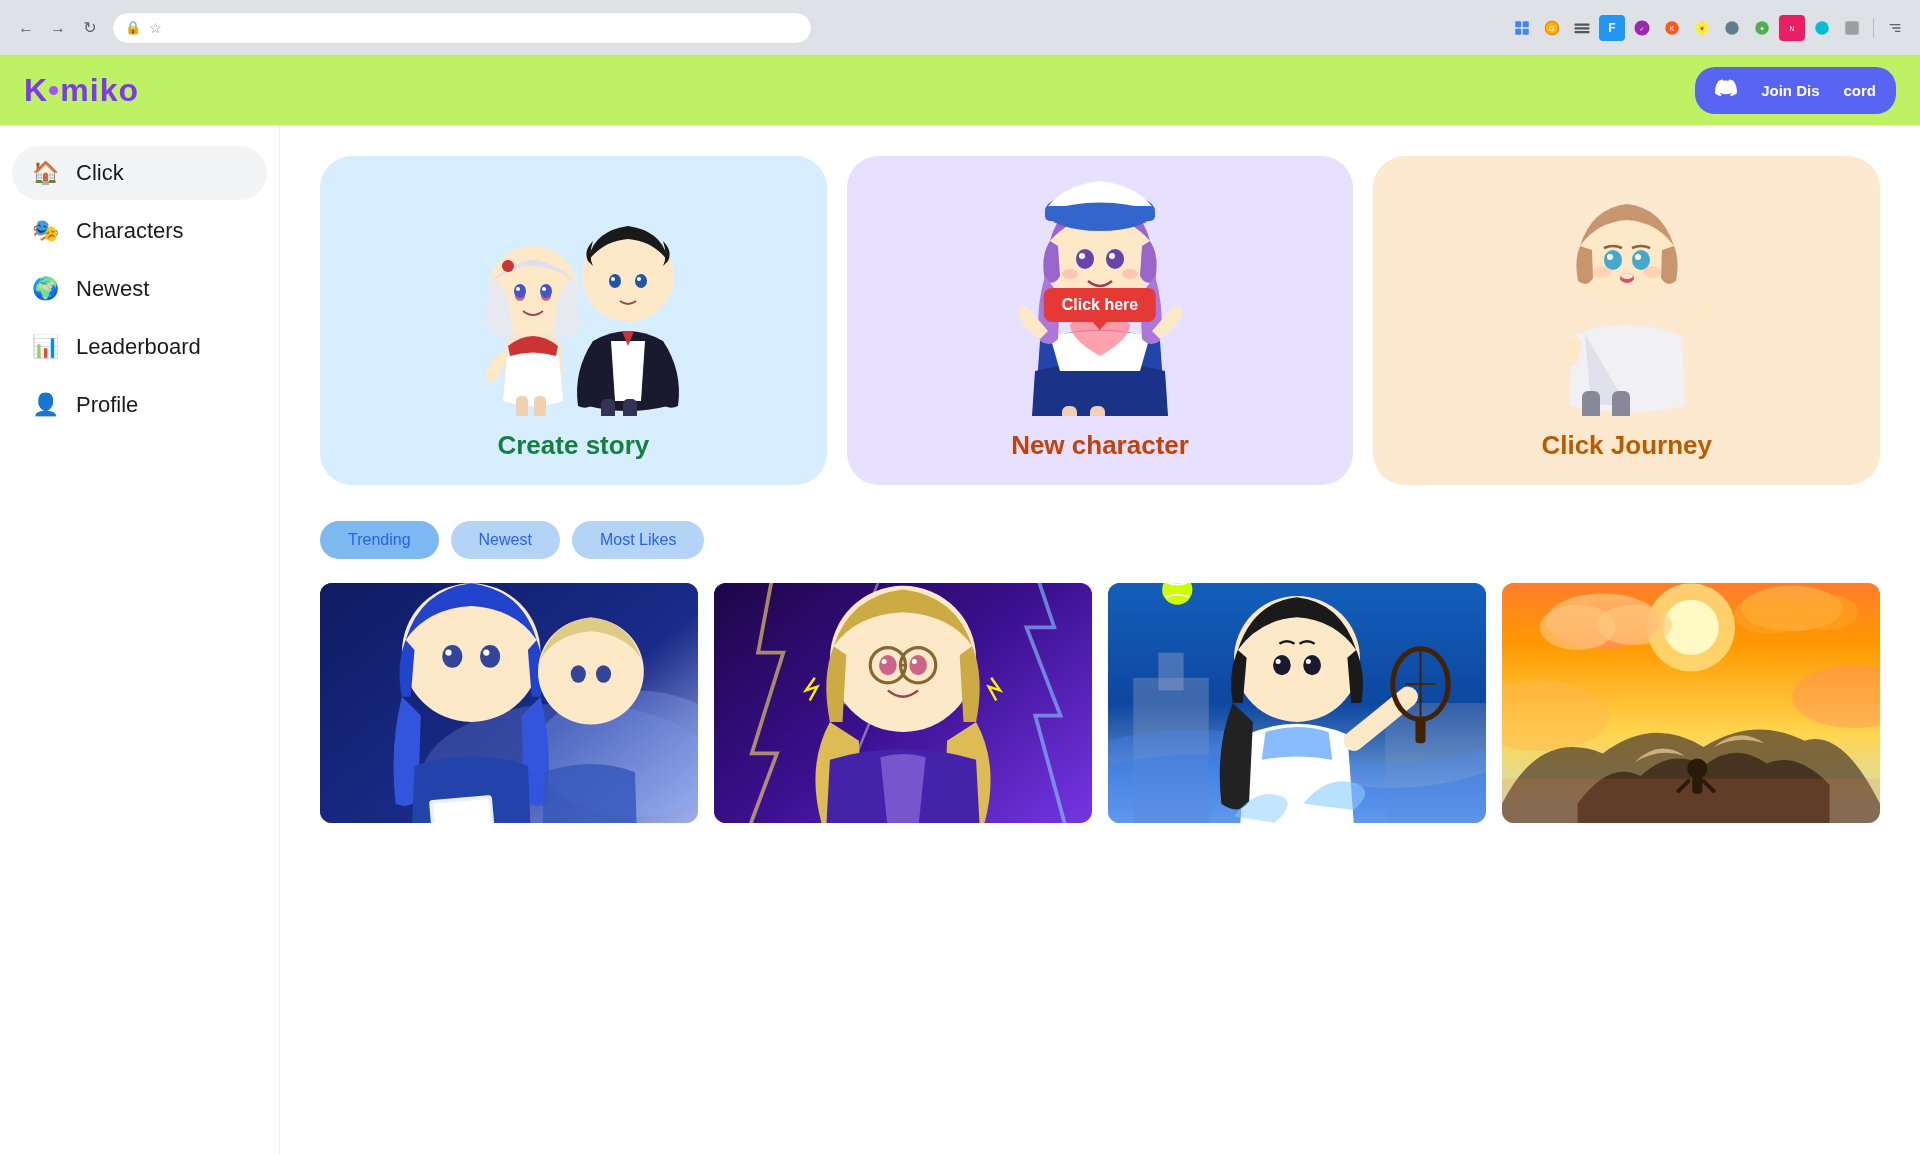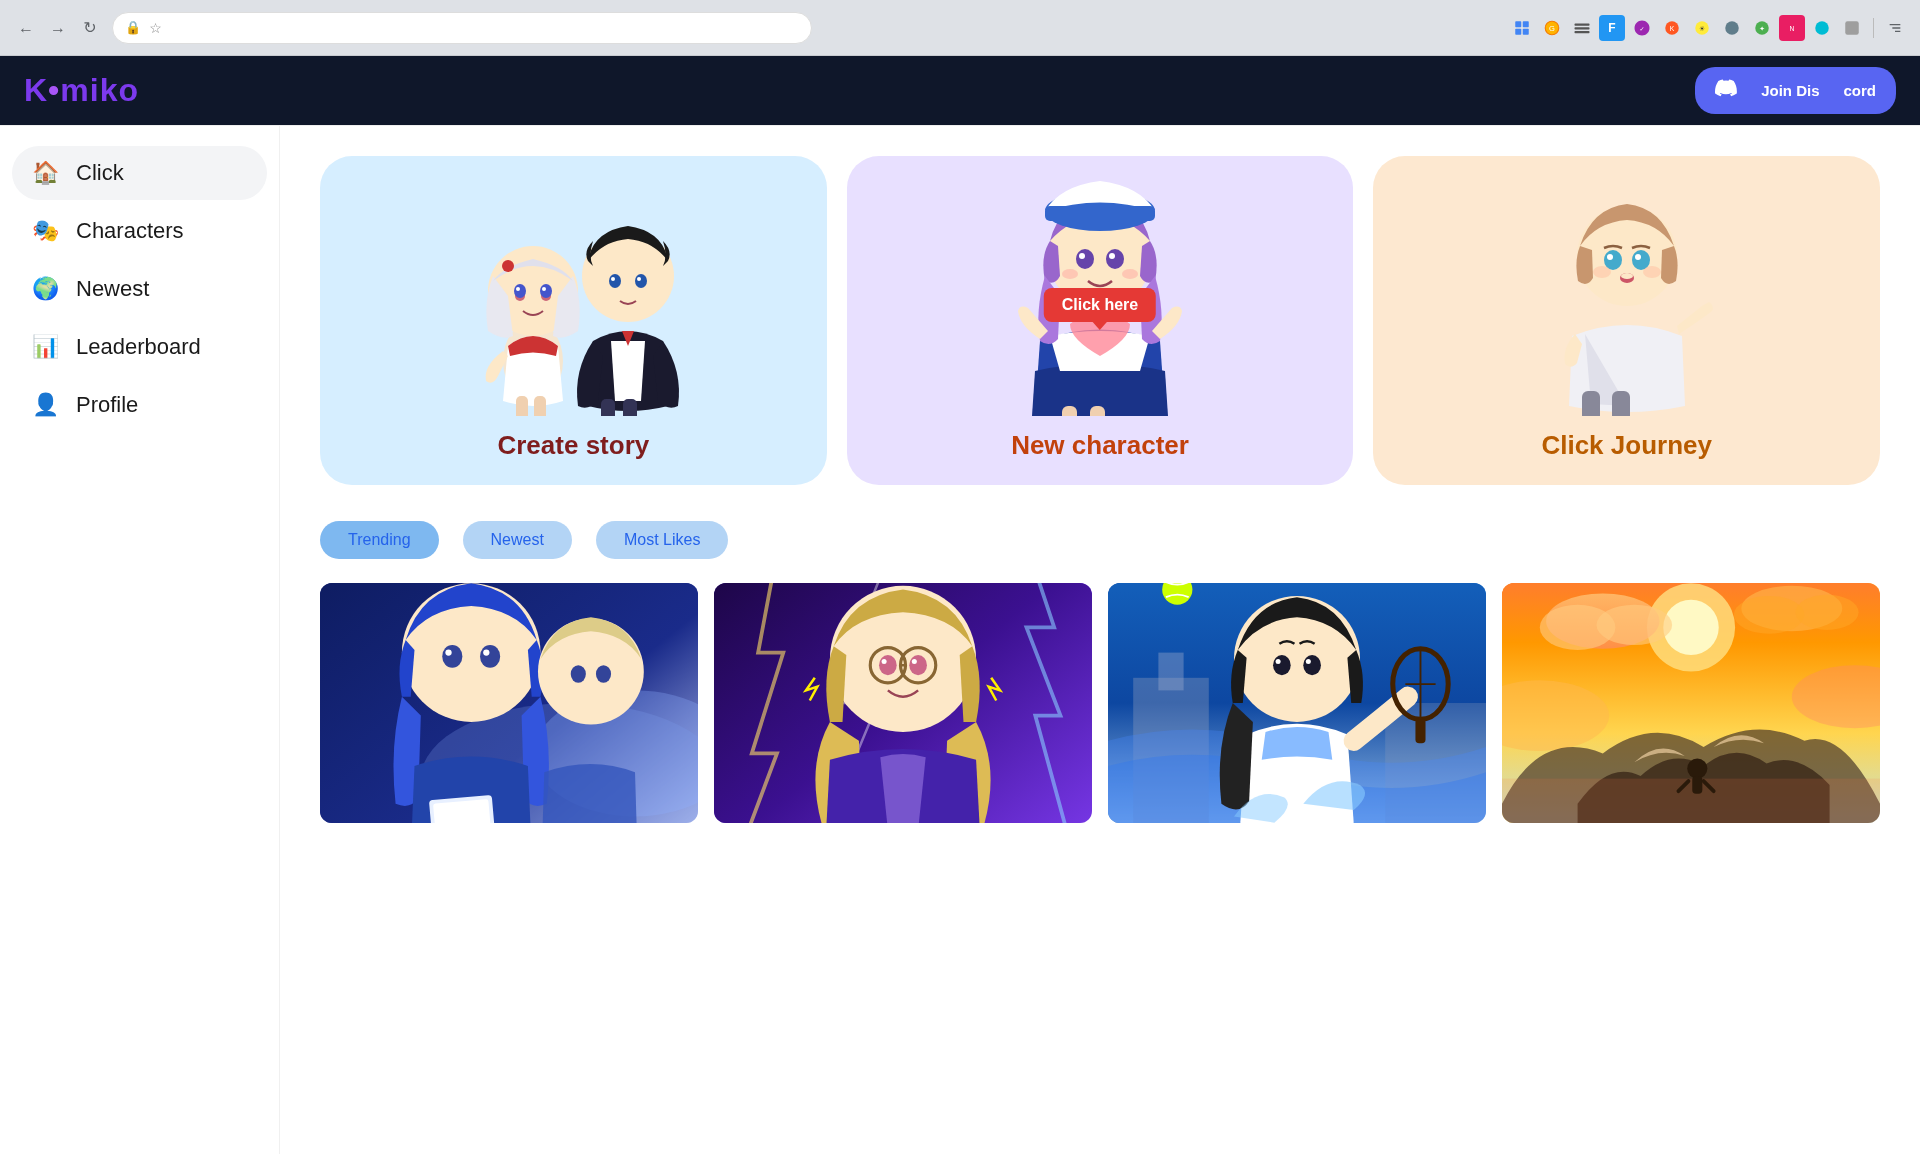--- a/index.html
+++ b/index.html
@@ -53,21 +53,21 @@
 
     
     .app-wrapper {
       background: white;
       min-height: calc(1154px - 56px);
     }
 
     
     .app-header {
       height: 70px;
-      background: #0f172a;
+      background: #bef264;
       border-bottom: 1px solid #eee;
       display: flex;
       align-items: center;
       justify-content: space-between;
       padding: 0 24px;
     }
     .logo {
       font-size: 32px;
       font-weight: 800;
       color: #7c3aed;
@@ -145,21 +145,21 @@
       overflow: visible;
     }
     .feature-card.blue-bg { background: #d6eeff; }
     .feature-card.purple-bg { background: #e8e0ff; }
     .feature-card.peach-bg { background: #fde8d0; }
     .card-title {
       font-size: 26px;
       font-weight: 800;
       margin-top: 10px;
     }
-    .card-title.blue { color: #7f1d1d; }
+    .card-title.blue { color: #15803d; }
     .card-title.purple { color: #c2410c; }
     .card-title.orange { color: #b85c00; }
 
     
     .click-here-badge {
       background: #e53935;
       color: white;
       padding: 8px 18px;
       border-radius: 8px;
       font-size: 16px;
@@ -178,21 +178,21 @@
       left: 50%;
       transform: translateX(-50%);
       border-left: 8px solid transparent;
       border-right: 8px solid transparent;
       border-top: 9px solid #e53935;
     }
 
     
     .filter-tabs {
       display: flex;
-      gap: 24px;
+      gap: 12px;
       margin-bottom: 24px;
     }
     .filter-tab {
       padding: 10px 28px;
       border-radius: 25px;
       border: none;
       font-size: 16px;
       font-weight: 500;
       cursor: pointer;
       background: #b3d4f5;

